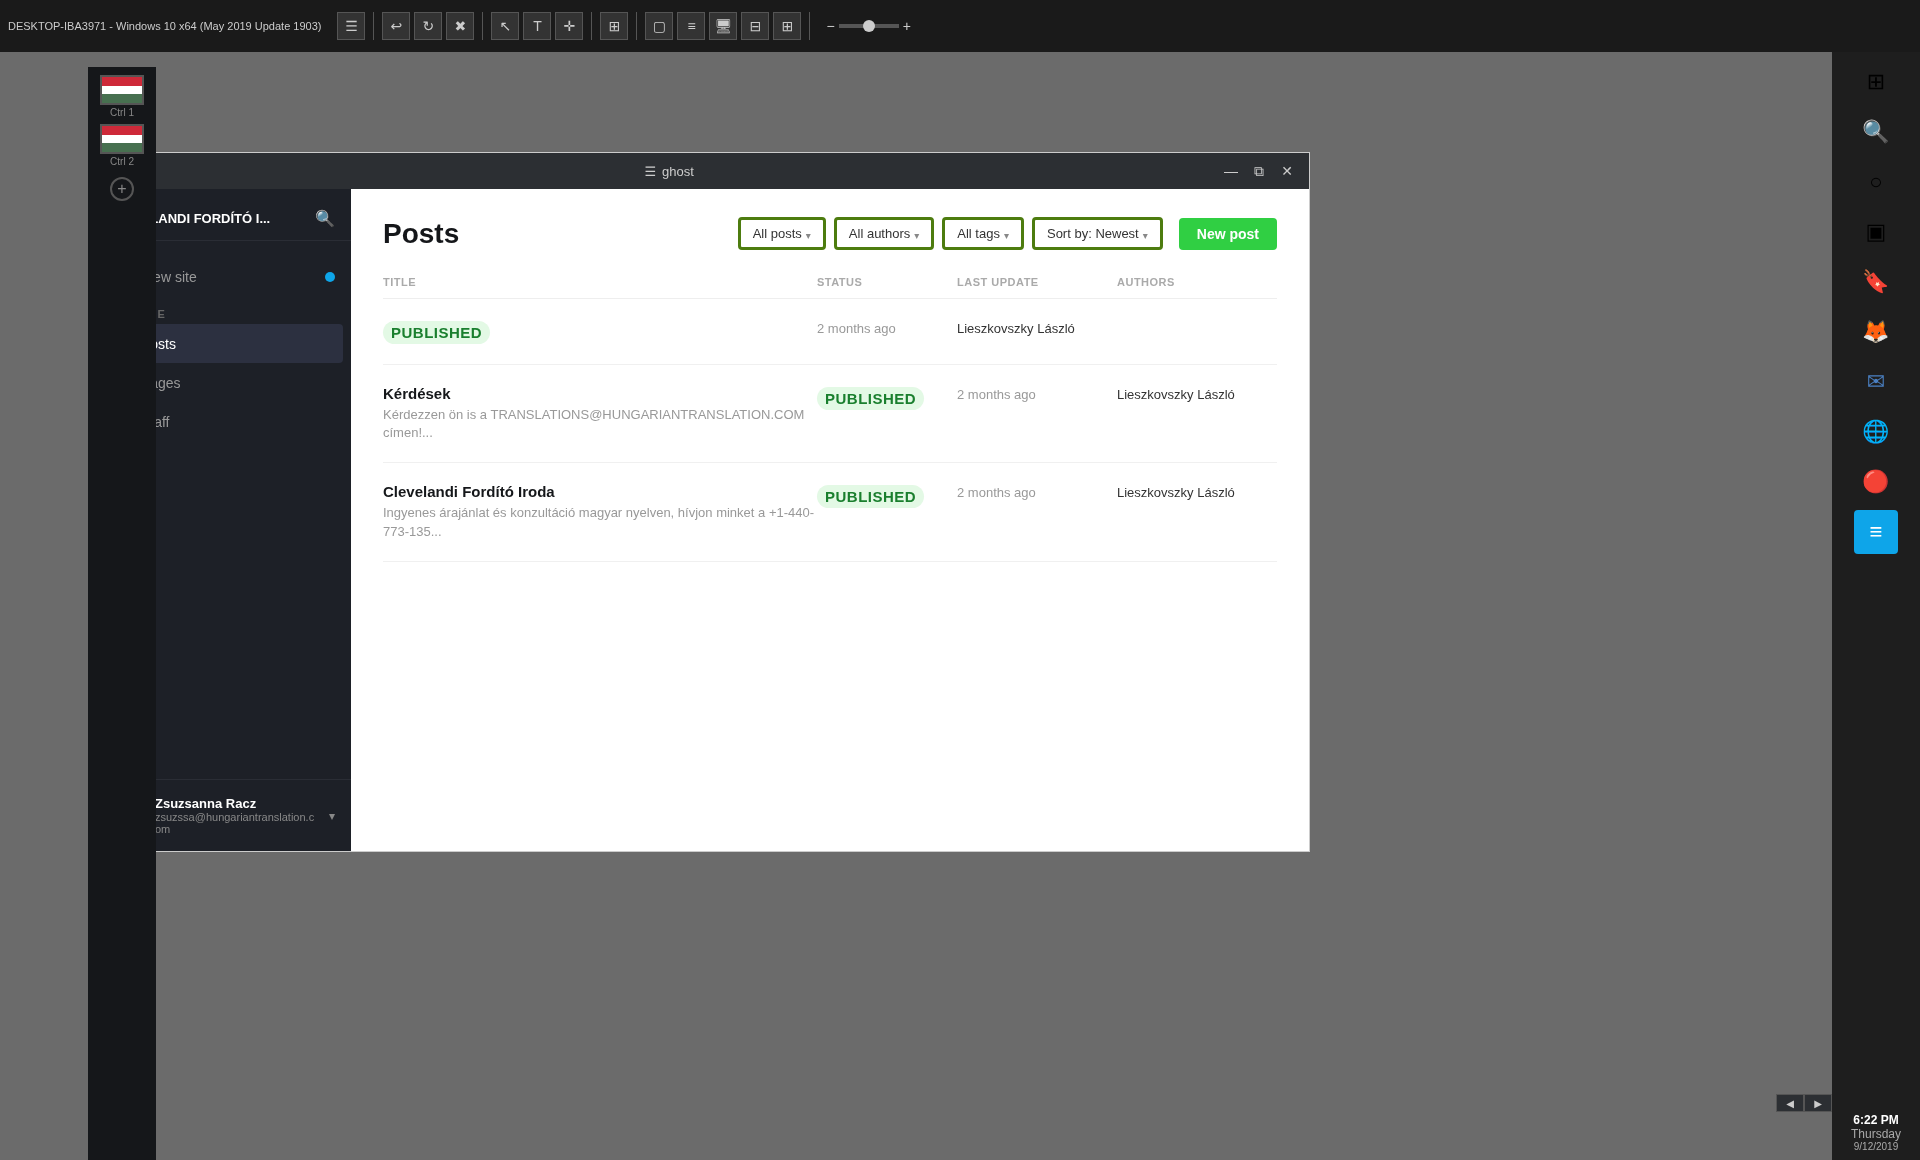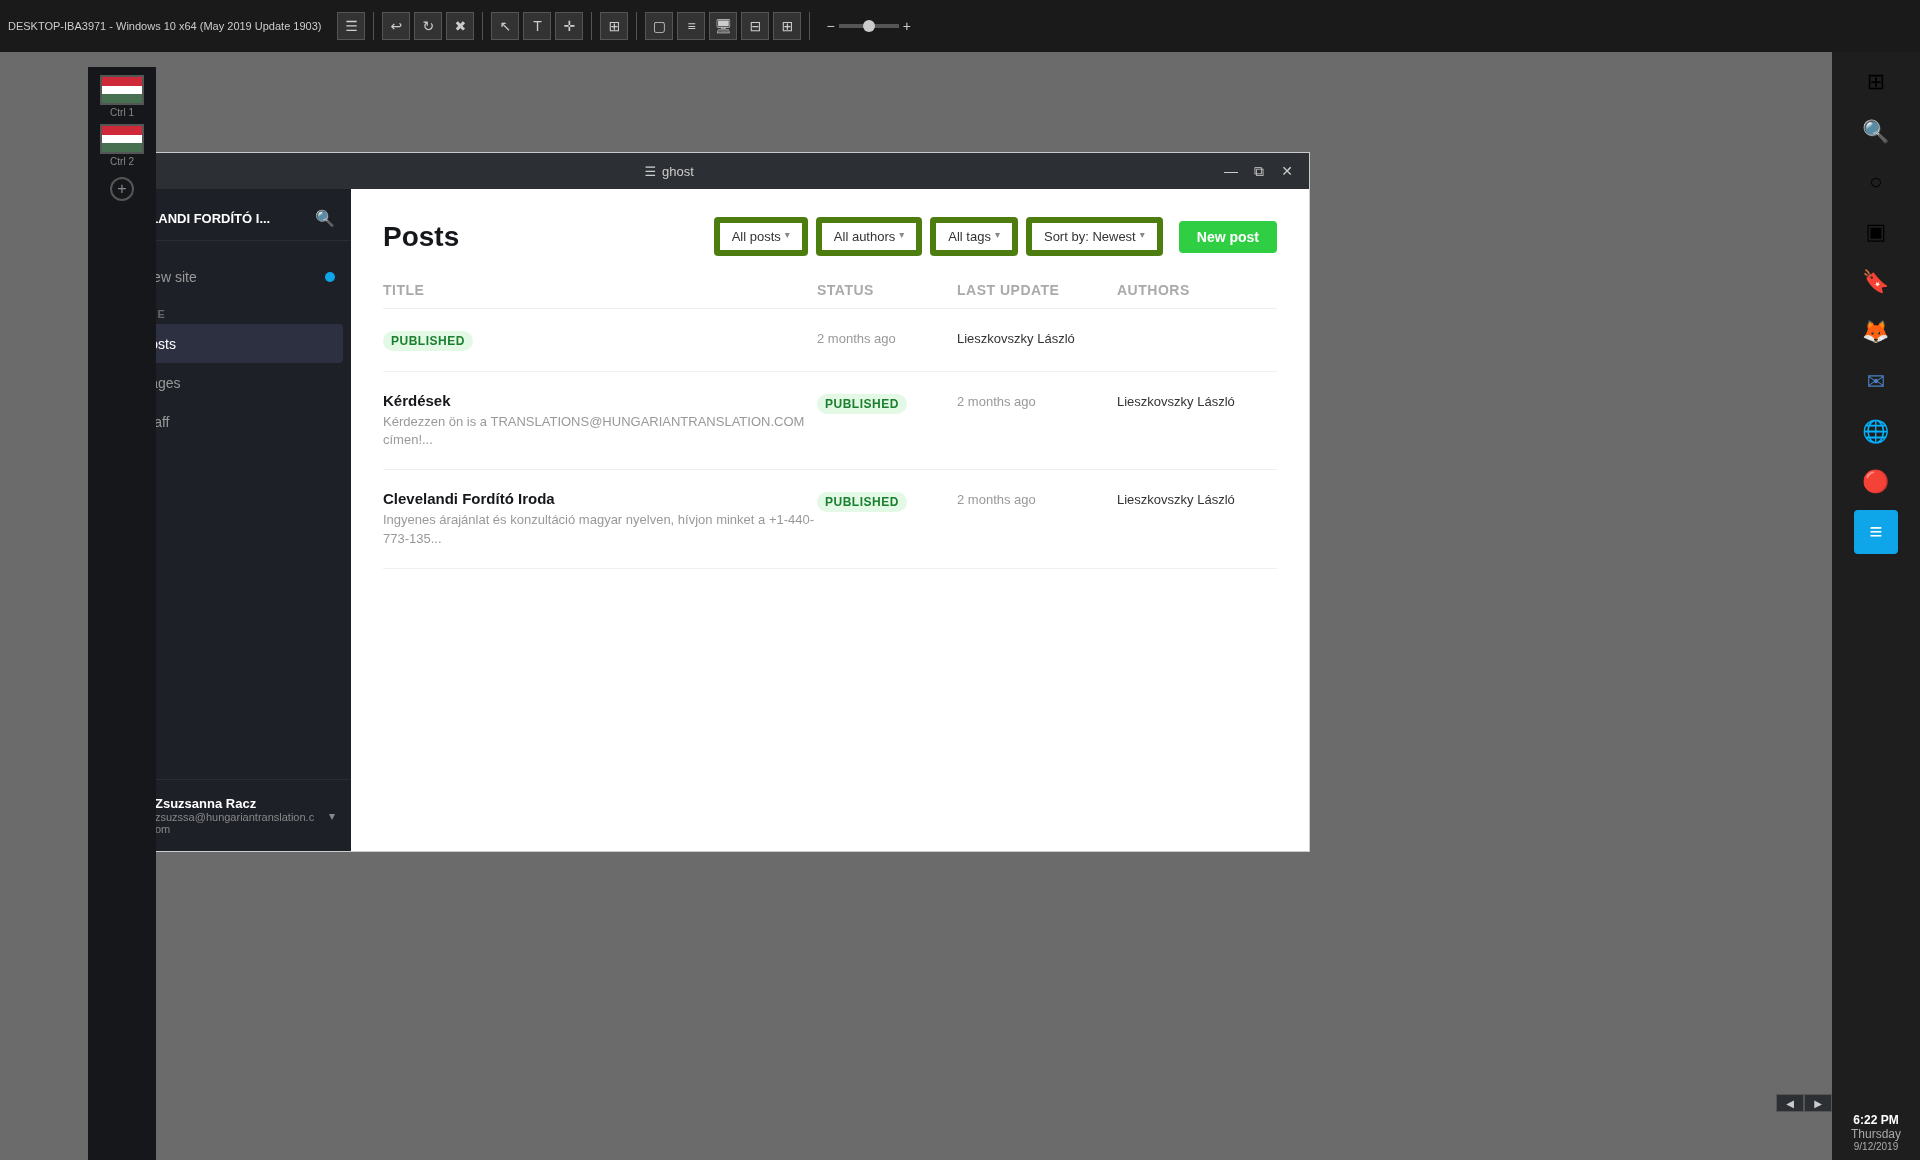--- a/index.html
+++ b/index.html
@@ -255,24 +255,24 @@
       font-weight: 700;
       color: #15171a;
     }
     .posts-filters {
       display: flex;
       align-items: center;
       gap: 8px;
     }
     .filter-dropdown {
       display: flex;
-      align-items: flex-start;
+      align-items: flex-end;
       gap: 4px;
       padding: 6px 12px;
-      border: 6px solid #4d7c0f;
+      border: 3px solid #4d7c0f;
       border-radius: 4px;
       background: #fff;
       font-size: 13px;
       color: #333;
       cursor: pointer;
     }
     .filter-chevron { color: #888; font-size: 10px; }
     .new-post-btn {
       background: #30cf43;
       color: #fff;
@@ -291,21 +291,21 @@
       overflow-y: auto;
       padding: 0 32px;
     }
     .table-header {
       display: grid;
       grid-template-columns: 1fr 140px 160px 160px;
       padding: 10px 0;
       border-bottom: 1px solid #eee;
     }
     .table-col-header {
-      font-size: 14px;
+      font-size: 11px;
       font-weight: 700;
       color: #aaa;
       text-transform: uppercase;
       letter-spacing: 0.5px;
     }
     .table-row {
       display: grid;
       grid-template-columns: 1fr 140px 160px 160px;
       padding: 20px 0;
       border-bottom: 1px solid #f0f0f0;
@@ -319,21 +319,21 @@
     }
     .post-excerpt {
       font-size: 13px;
       color: #999;
       line-height: 1.4;
     }
     .status-badge {
       display: inline-block;
       padding: 3px 8px;
       border-radius: 20px;
-      font-size: 12px;
+      font-size: 15px;
       font-weight: 700;
       letter-spacing: 0.5px;
       text-transform: uppercase;
     }
     .status-published {
       background: #e3f9e5;
       color: #1a7f2e;
     }
     .cell-meta {
       font-size: 13px;

